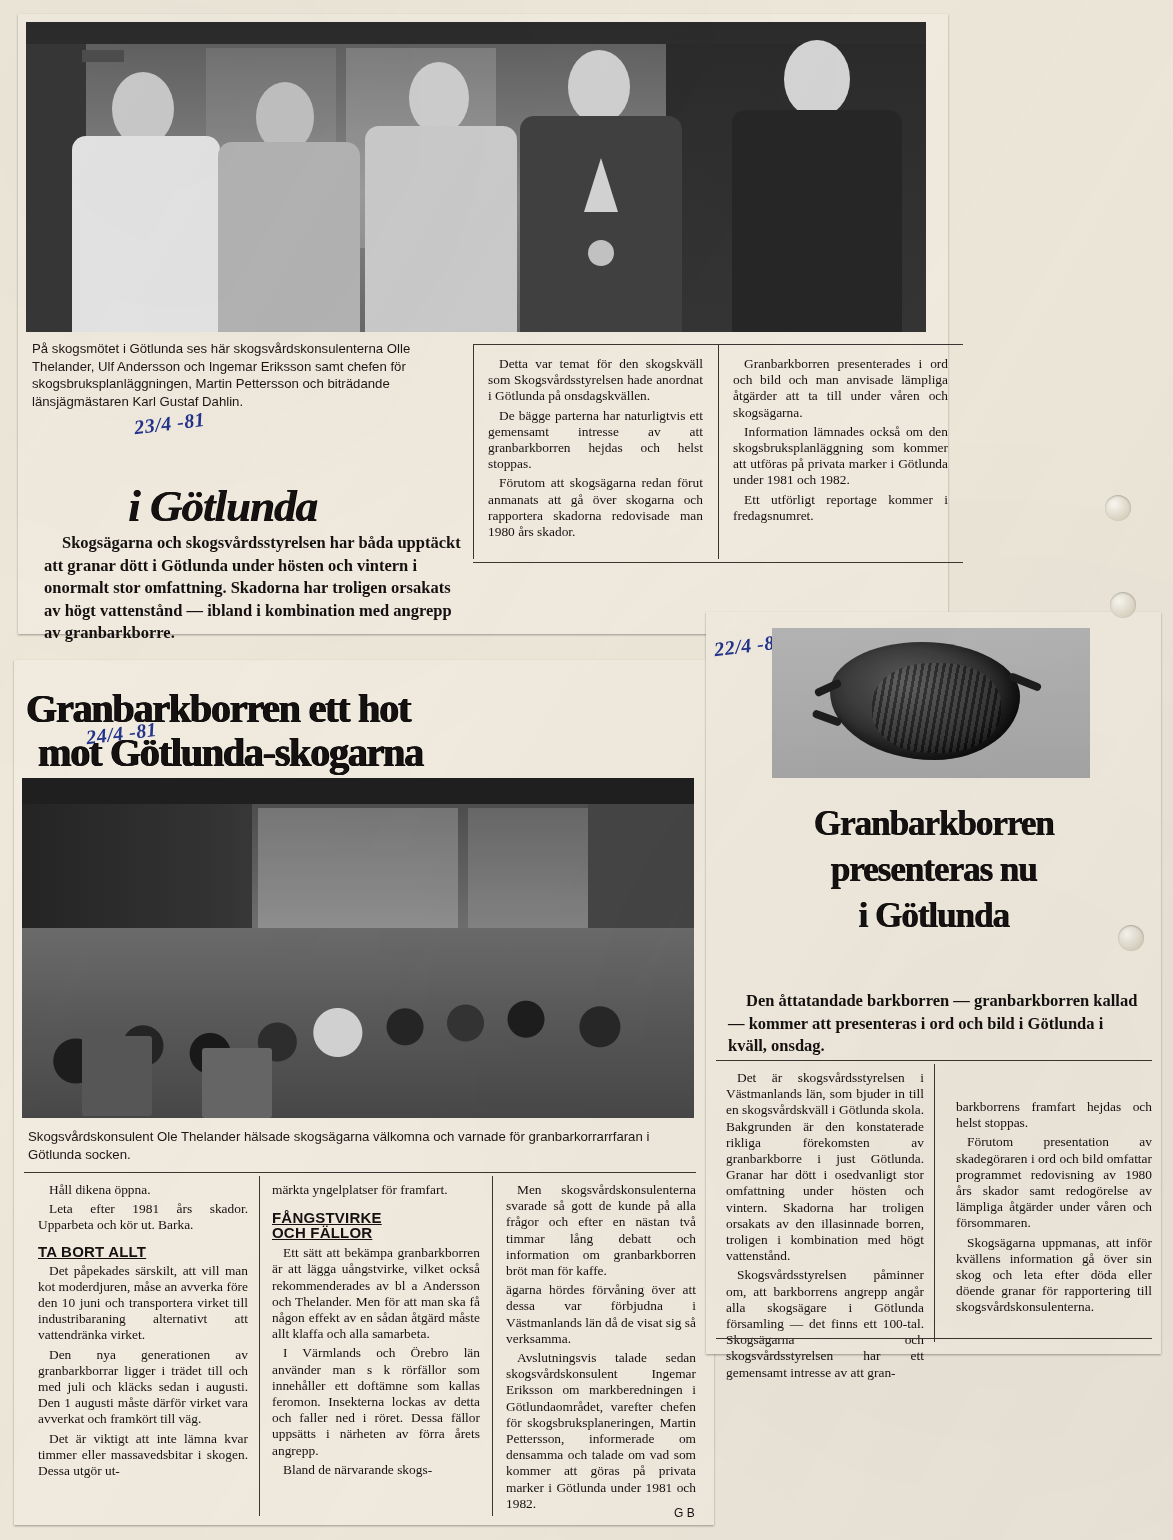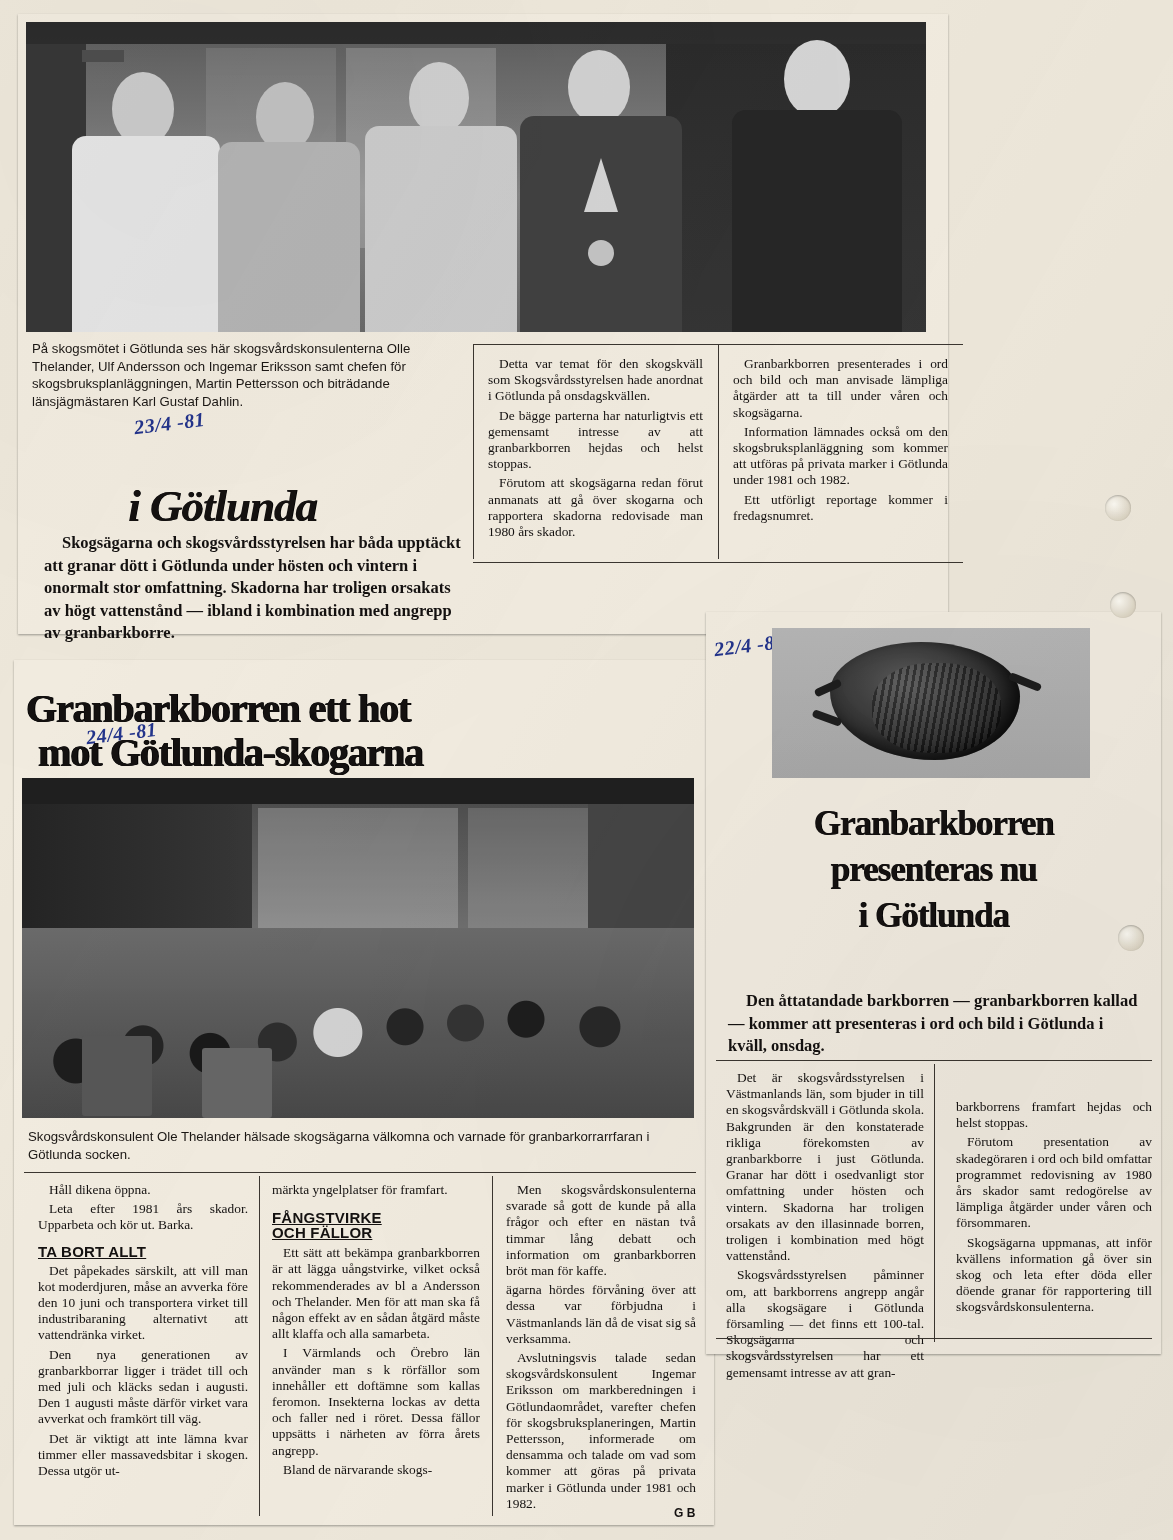--- a/index.html
+++ b/index.html
@@ -114,21 +114,21 @@
     text-shadow:0.7px 0 0 #000;
   }
   .hole{
     position:absolute;width:26px;height:26px;border-radius:50%;
     background:radial-gradient(circle at 35% 35%, #fdfbf4 0%, #e2dbcb 60%, #cdc5b2 100%);
     box-shadow:inset 0 1px 2px rgba(0,0,0,.25);
     z-index:40;
   }
   .sig{
     font-family:"Liberation Sans",sans-serif;
-    font-weight:bold;font-size:12px;
+    font-weight:normal;font-size:12px;
   }
   .tag{position:absolute;}
 </style>
 </head>
 <body>
 
 <div class="clip" id="clip-top">
 
   <div class="photo" id="photo-top">
     <div class="dark-band" style="left:0;top:0;width:900px;height:22px;background:rgba(10,10,10,.55);"></div>

